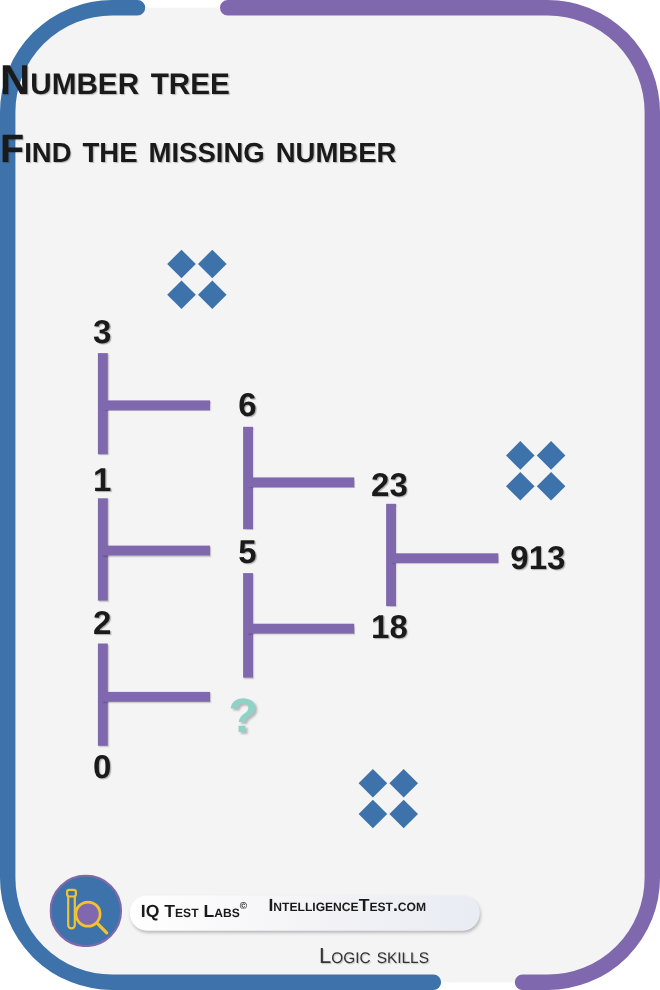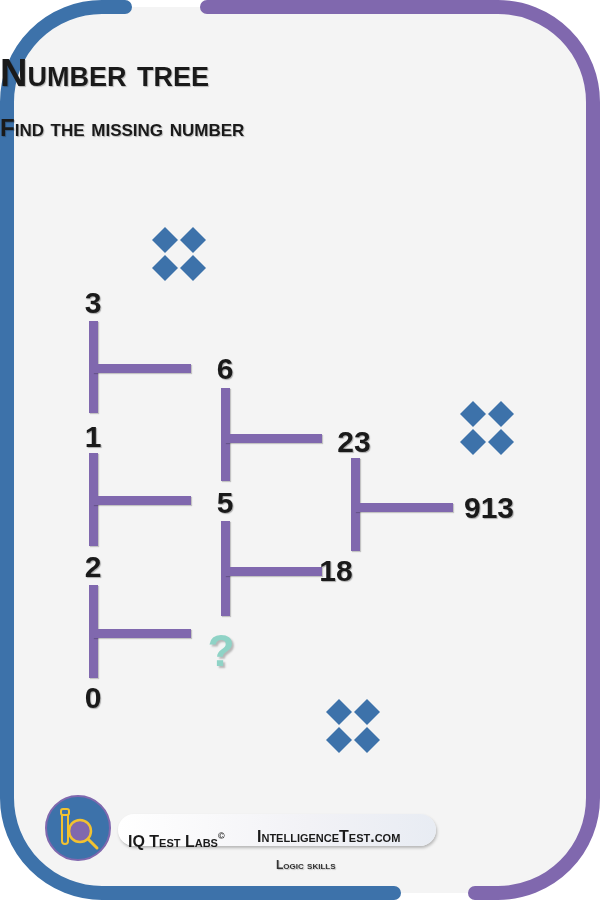--- a/index.html
+++ b/index.html
@@ -12,40 +12,40 @@
          transform: translate(-50%, -50%); text-shadow: 1px 1px 1px rgba(0,0,0,0.3); white-space:nowrap; }
   .vline, .hline { position:absolute; background:#8068ae; box-shadow: 1px 1px 1px rgba(0,0,0,0.2); }
   .vline { width:9px; }
   .hline { height:9px; }
   .question { position:absolute; font-weight:bold; color:#8fd3c6; font-size:44px; line-height:44px;
               transform: translate(-50%, -50%); text-shadow: 2px 2px 2px rgba(0,0,0,0.25); }
   .deco { position:absolute; width:56px; height:56px; }
   .brand-pill { position:absolute; left:118px; top:814px; width:318px; height:32px; border-radius:16px;
                 background: linear-gradient(90deg,#ffffff 0%, #f2f2f6 60%, #e8ecf3 100%);
                 box-shadow: 1px 2px 3px rgba(0,0,0,0.25); }
-  .brand-text { position:absolute; top:0; height:32px; line-height:45px; font-weight:bold; font-size:16px;
+  .brand-text { position:absolute; top:0; height:32px; line-height:19px; font-weight:bold; font-size:16px;
                 color:#1a1a1a; font-variant: small-caps; white-space:nowrap; }
   .brand-text sup { font-size:9px; vertical-align: 8px; }
-  .footer-label { position:absolute; left:276px; top:858px; font-weight:bold; font-size:12px; color:#333;
+  .footer-label { position:absolute; left:290px; top:858px; font-weight:normal; font-size:20px; color:#333;
                   font-variant: small-caps; text-shadow: 1px 1px 1px rgba(0,0,0,0.2); }
   .logo { position:absolute; left:45px; top:795px; width:66px; height:66px; }
 </style>
 </head>
 <body>
 
 <svg class="card" width="600" height="900" viewBox="0 0 600 900">
   <path d="M7,102 A95,95 0 0 1 102,7 L498,7 A95,95 0 0 1 593,102 L593,798 A95,95 0 0 1 498,893 L102,893 A95,95 0 0 1 7,798 Z" fill="#f4f4f4"></path>
 
   <path d="M125,7 L102,7 A95,95 0 0 0 7,102 L7,798 A95,95 0 0 0 102,893 L394,893" fill="none" stroke="#3d72aa" stroke-width="14" stroke-linecap="round"></path>
 
   <path d="M207,7 L498,7 A95,95 0 0 1 593,102 L593,798 A95,95 0 0 1 498,893 L475,893" fill="none" stroke="#8068ae" stroke-width="14" stroke-linecap="round"></path>
 </svg>
 
 <div class="title" style="top:52px; font-size:38px;">Number tree</div>
-<div class="title" style="top:114px; font-size:24px;">Find the missing number</div>
+<div class="title" style="top:114px; font-size:36px;">Find the missing number</div>
 
 <svg class="deco" style="left:151px; top:226px;" viewBox="0 0 56 56">
   <g fill="#3d72aa">
     <polygon points="14,1 27,14 14,27 1,14"></polygon>
     <polygon points="42,1 55,14 42,27 29,14"></polygon>
     <polygon points="14,29 27,42 14,55 1,42"></polygon>
     <polygon points="42,29 55,42 42,55 29,42"></polygon>
   </g>
 </svg>
 <svg class="deco" style="left:459px; top:400px;" viewBox="0 0 56 56">
@@ -80,32 +80,32 @@
 <div class="vline" style="left:221px; top:388px; height:93px;"></div>
 <div class="hline" style="left:225px; top:434px; width:97px;"></div>
 <div class="num" style="left:225px; top:503px;">5</div>
 <div class="vline" style="left:221px; top:521px; height:95px;"></div>
 <div class="hline" style="left:225px; top:567px; width:97px;"></div>
 <div class="question" style="left:221px; top:651px;">?</div>
 
 <div class="num" style="left:354px; top:442px;">23</div>
 <div class="vline" style="left:351px; top:458px; height:93px;"></div>
 <div class="hline" style="left:355px; top:503px; width:98px;"></div>
-<div class="num" style="left:336px; top:571px;">18</div>
+<div class="num" style="left:354px; top:571px;">18</div>
 
 <div class="num" style="left:489px; top:508px;">913</div>
 
 <svg class="logo" viewBox="0 0 66 66">
   <circle cx="33" cy="33" r="32" fill="#3d72aa" stroke="#8068ae" stroke-width="2"></circle>
   <rect x="16" y="14" width="8" height="6" rx="2" fill="none" stroke="#f2c230" stroke-width="2"></rect>
   <path d="M17,20 L17,46 A3,3 0 0 0 23,46 L23,20" fill="none" stroke="#f2c230" stroke-width="2"></path>
   <circle cx="35" cy="36" r="11" fill="#8068ae" stroke="#f2c230" stroke-width="2.5"></circle>
   <line x1="43" y1="44" x2="52" y2="53" stroke="#f2c230" stroke-width="3" stroke-linecap="round"></line>
 </svg>
 
 <div class="brand-pill">
   <span class="brand-text" style="left:10px;">
     <span>IQ Test Labs</span><sup>©</sup>
   </span>
-  <span class="brand-text" style="left:139px;text-align:right;">IntelligenceTest.com</span>
+  <span class="brand-text" style="left:126px;text-align:right;">IntelligenceTest.com</span>
 </div>
 
 <div class="footer-label">Logic skills</div>
 
 </body></html>

